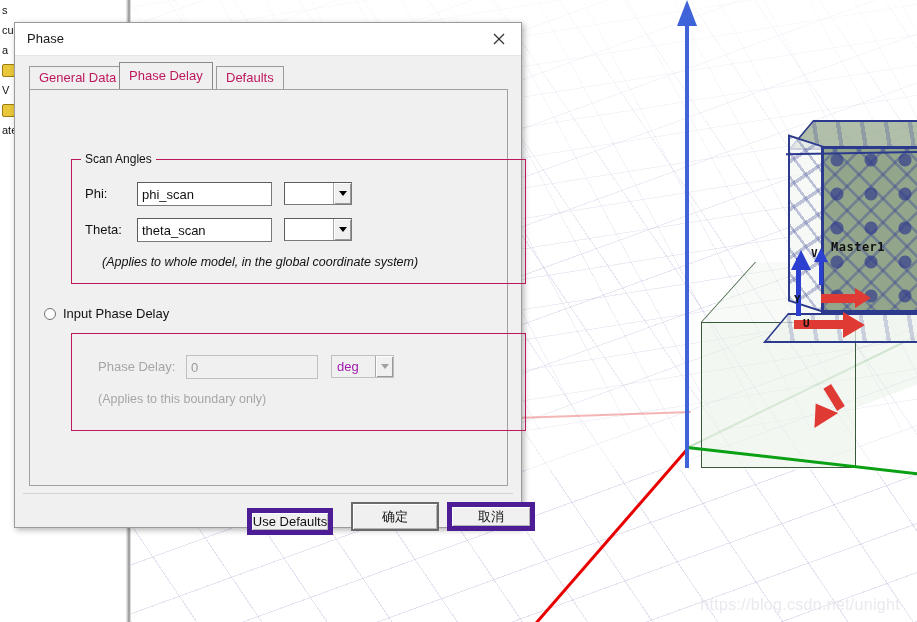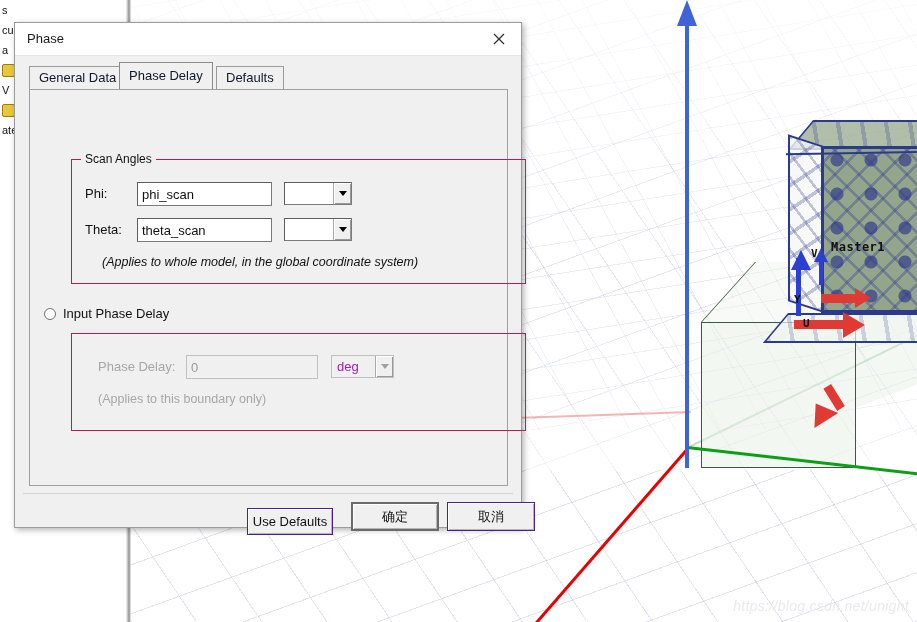--- a/index.html
+++ b/index.html
@@ -187,24 +187,23 @@
     position: absolute; width: 0; height: 0;
     border-top: 13px solid transparent;
     border-bottom: 13px solid transparent;
     border-left: 22px solid #e03a34;
   }
   #vp-label-v { position: absolute; left: 680px; top: 247px; font-family:"DejaVu Sans Mono",monospace; font-size: 11px; font-weight: bold; color: #111; }
   #vp-label-y { position: absolute; left: 663px; top: 293px; font-family:"DejaVu Sans Mono",monospace; font-size: 11px; font-weight: bold; color: #111; }
   #vp-label-u { position: absolute; left: 672px; top: 317px; font-family:"DejaVu Sans Mono",monospace; font-size: 11px; font-weight: bold; color: #111; }
 
   #watermark {
-    position: absolute; right: 8px; bottom: 8px;
-    font-size: 14px; color: #e9e9ef; letter-spacing: 0.3px;
+    position: absolute; right: 17px; bottom: 8px;
+    font-size: 16px; color: #e9e9ef; letter-spacing: 0.3px;
     user-select: none;
-    font-style: italic;
   }
 
   
   #tree-panel {
     position: absolute; left: 0; top: 0; width: 130px; height: 622px;
     background: #ffffff;
   }
   #tree-panel .tree-row {
     position: absolute; left: 2px;
     font-size: 11px; color: #111; white-space: nowrap;
@@ -241,21 +240,21 @@
     display: flex; align-items: center; justify-content: center;
     cursor: pointer; color: #333; font-size: 15px;
   }
 
   #tabstrip {
     position: absolute; left: 14px; top: 42px; height: 24px;
   }
   .tab {
     position: absolute; bottom: 0;
     padding: 3px 9px 4px 9px;
-    font-size: 13px; color: #0f172a;
+    font-size: 13px; color: #be185d;
     background: #f0f0f0;
     border: 1px solid #9b9b9b;
     border-bottom: none;
     box-sizing: border-box;
     cursor: default;
     white-space: nowrap;
   }
   .tab.active {
     background: #f0f0f0;
     padding: 5px 9px 6px 9px;
@@ -352,21 +351,21 @@
   }
   .combo.disabled { background: #f0f0f0; color: #a21caf; border-color: #c0c0c0; }
   .combo.disabled .arrow { border-top-color: #a0a0a0; }
 
   .hint { position: absolute; font-size: 12.5px; color: #111; }
   .hint.disabled { color: #a6a6a6; }
 
   .btn {
     position: absolute;
     background: #f0f0f0;
-    border: 1px solid #4c1d95;
+    border: 5px solid #4c1d95;
     box-shadow: inset 1px 1px 0 #ffffff, inset -1px -1px 0 #b5b5b5;
     box-sizing: border-box;
     font-size: 13px; color: #111;
     display: flex; align-items: center; justify-content: center;
     cursor: default;
     font-family: "Liberation Sans", sans-serif;
   }
   .btn.default { border: 2px solid #6a6a6a; }
 
   #btn-use-defaults { left: 217px; top: 418px; width: 86px; height: 27px; }

